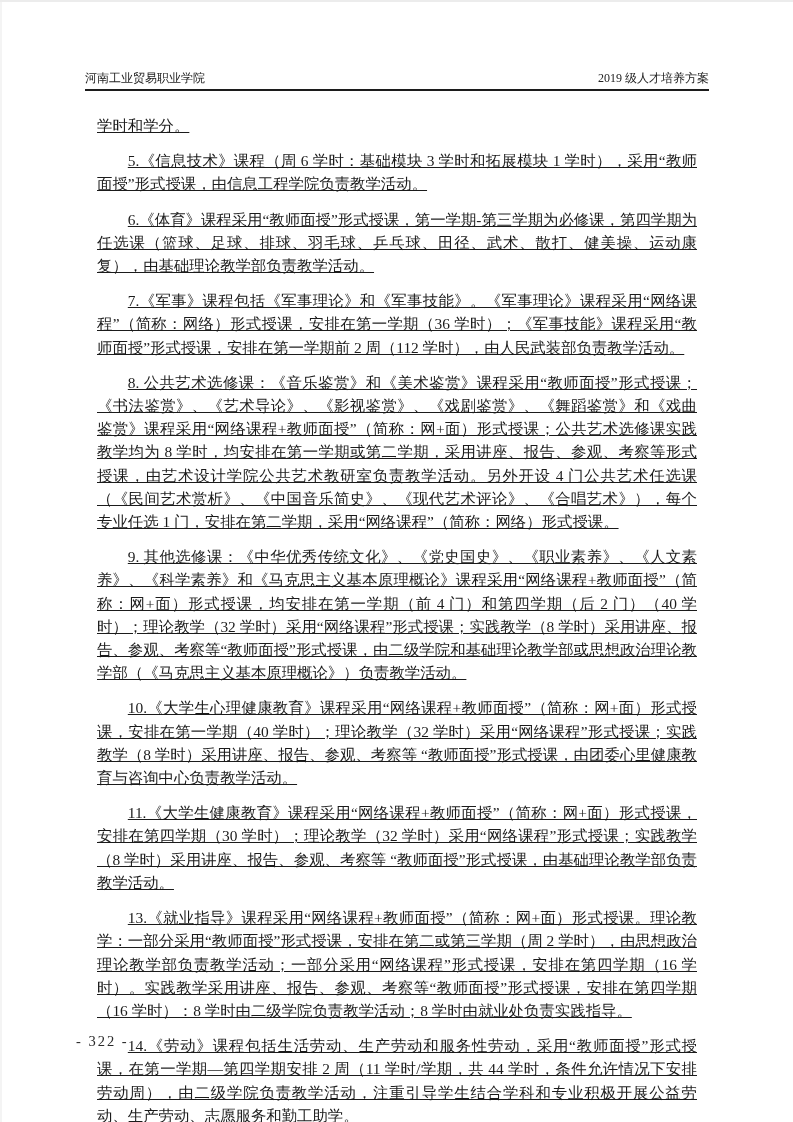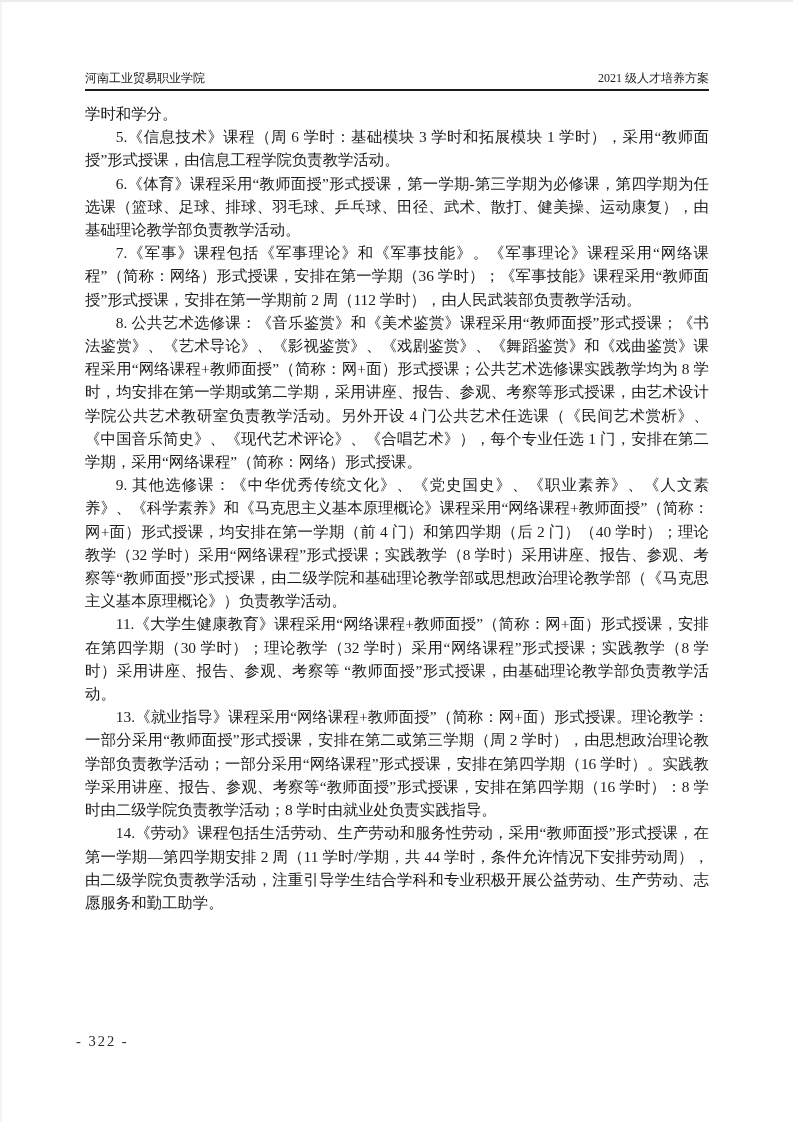--- a/index.html
+++ b/index.html
@@ -41,55 +41,57 @@
     position: absolute;
     left: 85px;
     top: 102px;
     width: 624px;
     font-size: 15.4px;
     line-height: 23.2px;
     text-align: justify;
     color: #1b1b1b;
   }
   .body-text p {
-    margin: 0;
+    margin: 12px;
     padding: 0;
     text-indent: 2em;
+    text-decoration: underline;
   }
   .body-text p.no-indent {
     text-indent: 0;
   }
   .footer {
     position: absolute;
     left: 76px;
     top: 1033px;
     font-size: 14.5px;
     letter-spacing: 2px;
     color: #2a2a2a;
   }
 </style>
 </head>
 <body>
 
 <div class="page">
 
   <div class="header">
     <span>河南工业贸易职业学院</span>
-    <span>2021 级人才培养方案</span>
+    <span>2019 级人才培养方案</span>
   </div>
 
   <div class="header-rule"></div>
 
   <div class="body-text">
     <p class="no-indent">学时和学分。</p>
     <p>5.《信息技术》课程（周 6 学时：基础模块 3 学时和拓展模块 1 学时），采用“教师面授”形式授课，由信息工程学院负责教学活动。</p>
     <p>6.《体育》课程采用“教师面授”形式授课，第一学期-第三学期为必修课，第四学期为任选课（篮球、足球、排球、羽毛球、乒乓球、田径、武术、散打、健美操、运动康复），由基础理论教学部负责教学活动。</p>
     <p>7.《军事》课程包括《军事理论》和《军事技能》。《军事理论》课程采用“网络课程”（简称：网络）形式授课，安排在第一学期（36 学时）；《军事技能》课程采用“教师面授”形式授课，安排在第一学期前 2 周（112 学时），由人民武装部负责教学活动。</p>
     <p>8. 公共艺术选修课：《音乐鉴赏》和《美术鉴赏》课程采用“教师面授”形式授课；《书法鉴赏》、《艺术导论》、《影视鉴赏》、《戏剧鉴赏》、《舞蹈鉴赏》和《戏曲鉴赏》课程采用“网络课程+教师面授”（简称：网+面）形式授课；公共艺术选修课实践教学均为 8 学时，均安排在第一学期或第二学期，采用讲座、报告、参观、考察等形式授课，由艺术设计学院公共艺术教研室负责教学活动。另外开设 4 门公共艺术任选课（《民间艺术赏析》、《中国音乐简史》、《现代艺术评论》、《合唱艺术》），每个专业任选 1 门，安排在第二学期，采用“网络课程”（简称：网络）形式授课。</p>
     <p>9. 其他选修课：《中华优秀传统文化》、《党史国史》、《职业素养》、《人文素养》、《科学素养》和《马克思主义基本原理概论》课程采用“网络课程+教师面授”（简称：网+面）形式授课，均安排在第一学期（前 4 门）和第四学期（后 2 门）（40 学时）；理论教学（32 学时）采用“网络课程”形式授课；实践教学（8 学时）采用讲座、报告、参观、考察等“教师面授”形式授课，由二级学院和基础理论教学部或思想政治理论教学部（《马克思主义基本原理概论》）负责教学活动。</p>
+    <p>10.《大学生心理健康教育》课程采用“网络课程+教师面授”（简称：网+面）形式授课，安排在第一学期（40 学时）；理论教学（32 学时）采用“网络课程”形式授课；实践教学（8 学时）采用讲座、报告、参观、考察等 “教师面授”形式授课，由团委心里健康教育与咨询中心负责教学活动。</p>
     <p>11.《大学生健康教育》课程采用“网络课程+教师面授”（简称：网+面）形式授课，安排在第四学期（30 学时）；理论教学（32 学时）采用“网络课程”形式授课；实践教学（8 学时）采用讲座、报告、参观、考察等 “教师面授”形式授课，由基础理论教学部负责教学活动。</p>
     <p>13.《就业指导》课程采用“网络课程+教师面授”（简称：网+面）形式授课。理论教学：一部分采用“教师面授”形式授课，安排在第二或第三学期（周 2 学时），由思想政治理论教学部负责教学活动；一部分采用“网络课程”形式授课，安排在第四学期（16 学时）。实践教学采用讲座、报告、参观、考察等“教师面授”形式授课，安排在第四学期（16 学时）：8 学时由二级学院负责教学活动；8 学时由就业处负责实践指导。</p>
     <p>14.《劳动》课程包括生活劳动、生产劳动和服务性劳动，采用“教师面授”形式授课，在第一学期—第四学期安排 2 周（11 学时/学期，共 44 学时，条件允许情况下安排劳动周），由二级学院负责教学活动，注重引导学生结合学科和专业积极开展公益劳动、生产劳动、志愿服务和勤工助学。</p>
   </div>
 
   <div class="footer">- 322 -</div>
 
 </div>
 
 </body></html>

